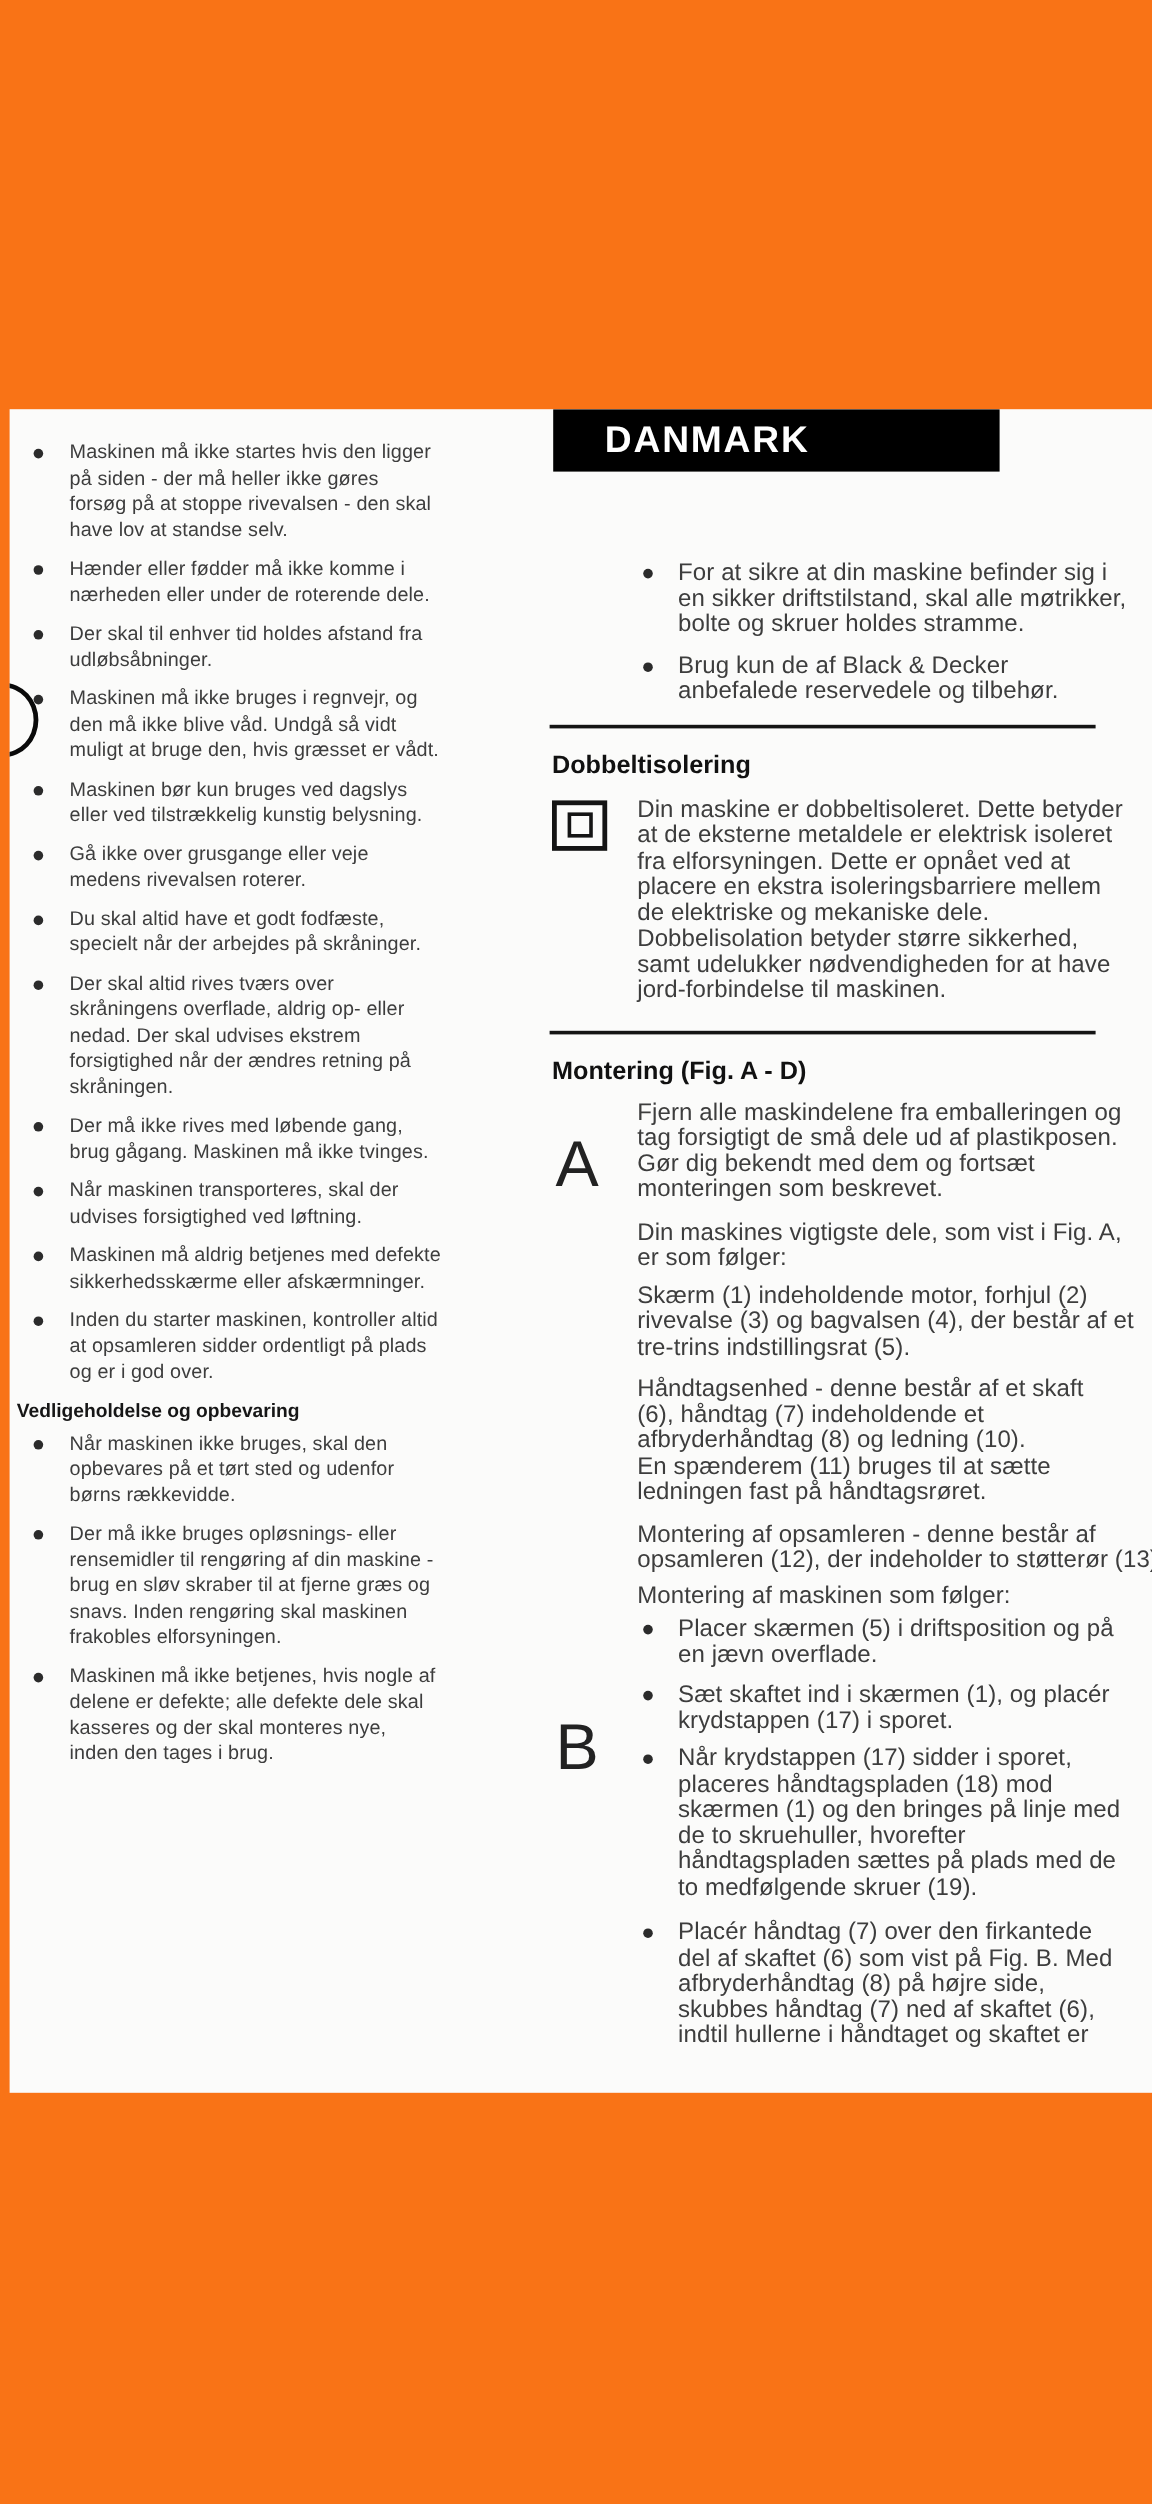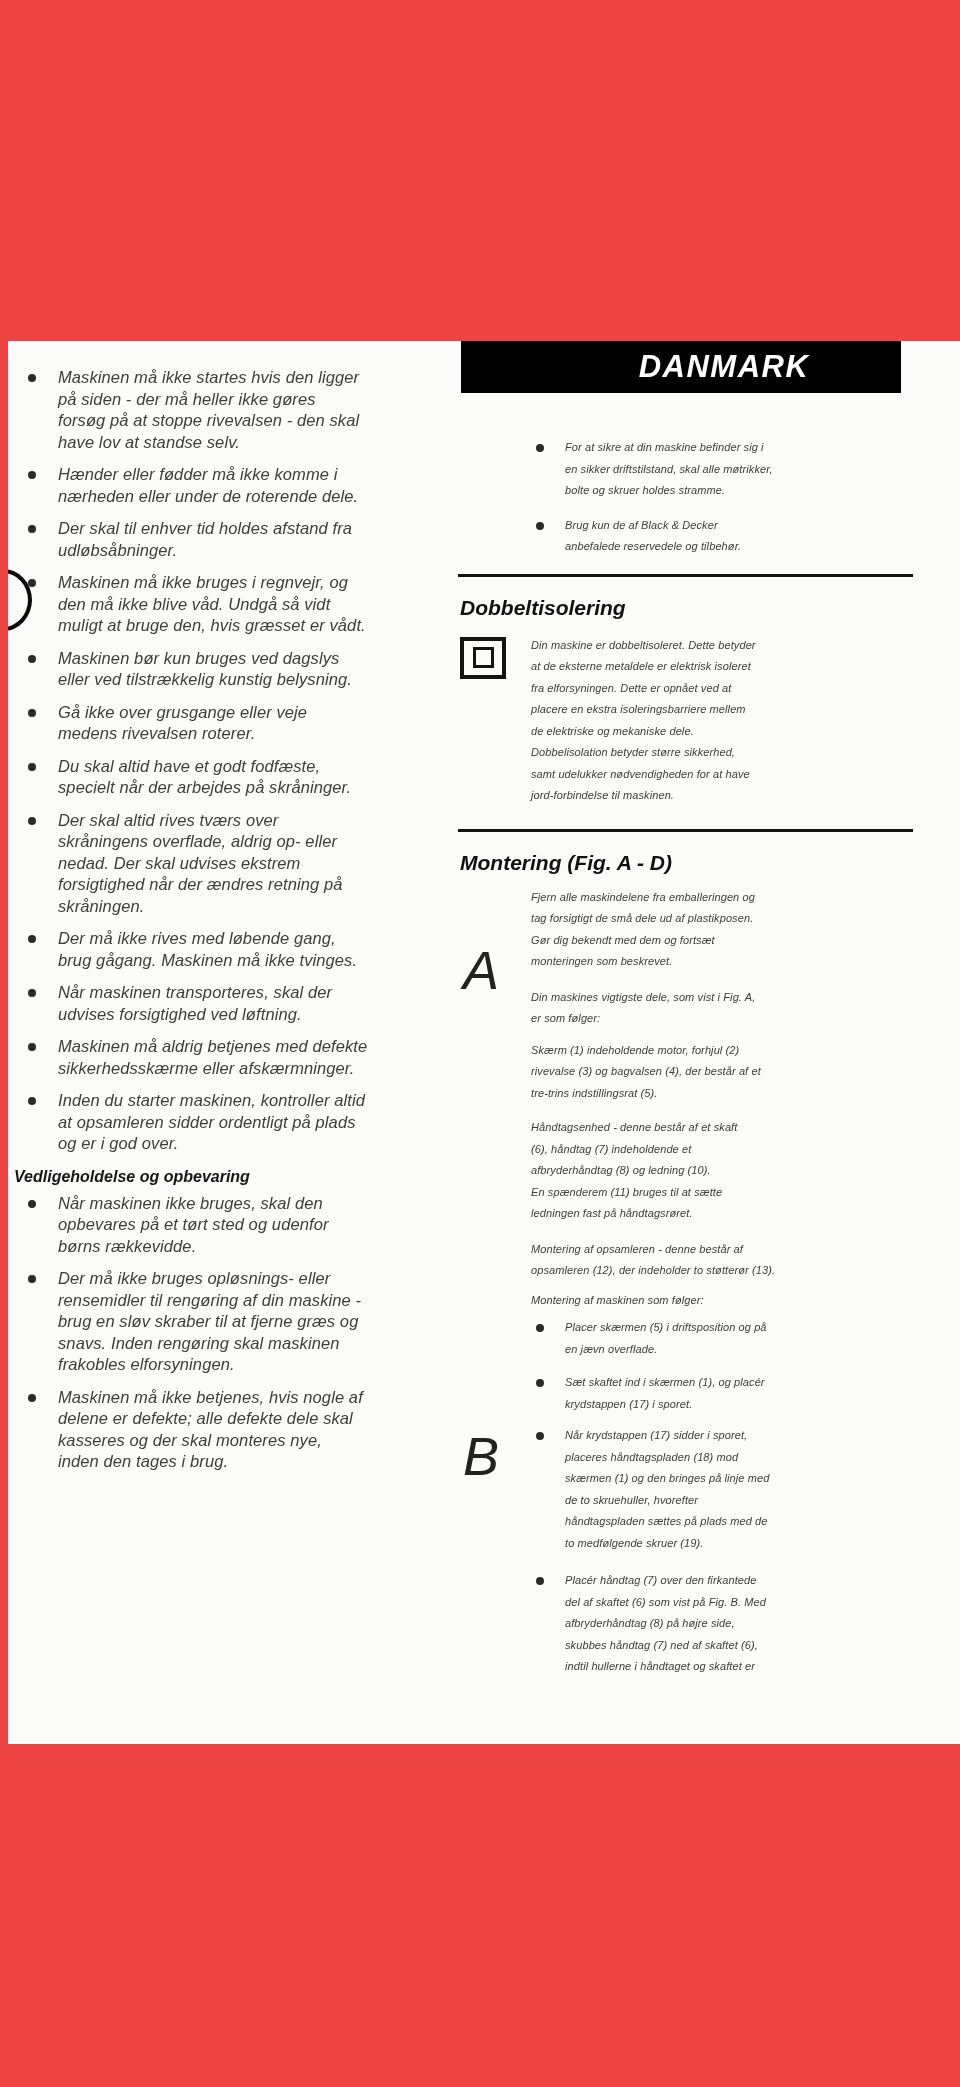--- a/index.html
+++ b/index.html
@@ -1,38 +1,38 @@
 <!DOCTYPE html>
 <html><head>
 <meta charset="utf-8">
 <style>
   html,body{margin:0;padding:0;background:#000;}
-  .stage{position:relative;width:960px;height:2087px;background:#ef4444;overflow:hidden;
-         font-family:"Liberation Sans","DejaVu Sans",sans-serif;font-style:italic;}
+  .stage{position:relative;width:960px;height:2087px;background:#f97316;overflow:hidden;
+         font-family:"Liberation Sans","DejaVu Sans",sans-serif;}
   .page{position:absolute;left:8px;top:341px;width:952px;height:1403px;background:#fbfbfa;overflow:hidden;}
   
   .edge-arc{position:absolute;left:-34px;top:228px;width:50px;height:54px;border:4px solid #0a0a0a;border-radius:50%;background:transparent;}
   
   .col-left{position:absolute;left:6px;top:26px;width:404px;}
   .col-right{position:absolute;left:437px;top:0;width:523px;}
   
   .txt{white-space:pre;color:#3d3d3d;font-size:16.5px;line-height:21.5px;letter-spacing:.1px;}
-  .col-right .txt{font-size:11px;}
+  .col-right .txt{font-size:20px;}
   .li{display:flex;margin-bottom:11px;}
   .col-left .li{padding-left:14px;}
   .col-right .li{padding-left:91px;}
   .dot{flex:0 0 auto;width:8px;height:8px;border-radius:50%;background:#2b2b2b;margin-top:7px;}
   .col-left .li .txt{margin-left:22px;}
   .col-right .li .txt{margin-left:21px;}
   .subhead{color:#161616;font-weight:bold;font-size:16px;line-height:22px;margin:0 0 5px 0;}
   .sechead{color:#111;font-weight:bold;font-size:21px;line-height:26px;margin:18px 0 0 15px;}
   .rule{height:3px;background:#141414;margin:16px 0 0 13px;width:455px;}
   .para{margin-left:86px;margin-top:13px;}
   
-  .region-bar{margin-left:16px;width:440px;height:52px;background:#000;display:flex;align-items:center;justify-content:center;margin-bottom:44px;}
+  .region-bar{margin-left:16px;width:372px;height:52px;background:#000;display:flex;align-items:center;margin-bottom:74px;}
   .region-bar span{color:#fff;font-weight:bold;font-size:31px;letter-spacing:1.5px;transform:translateX(43px);}
   
   .iconrow{position:relative;margin-top:14px;}
   .dbl-ins{position:absolute;left:15px;top:2px;width:38px;height:34px;border:4px solid #141414;display:flex;align-items:center;justify-content:center;background:#fbfbfa;}
   .dbl-ins .inner{width:15px;height:15px;border:3px solid #141414;}
   
   .figletter{position:absolute;left:18px;color:#222;font-size:54px;line-height:1;font-weight:400;}
   .fig-a{top:602px;}
   .fig-b{top:1088px;}
   .steps{margin-top:6px;}

